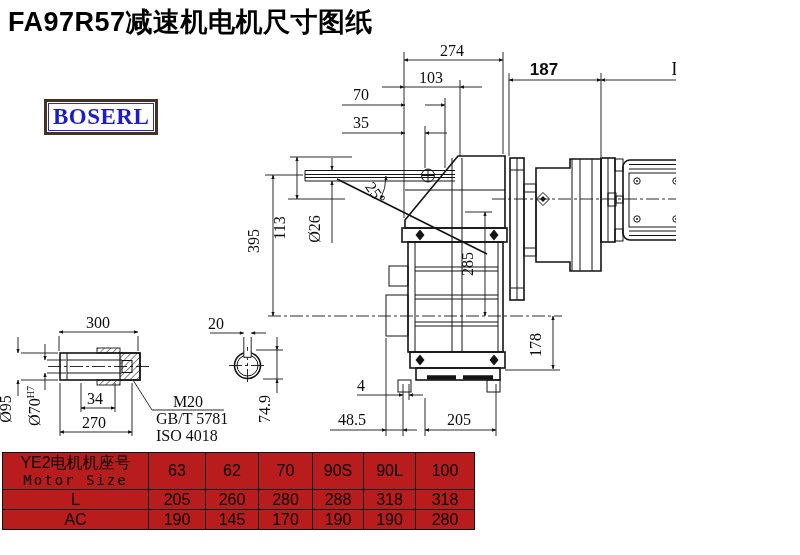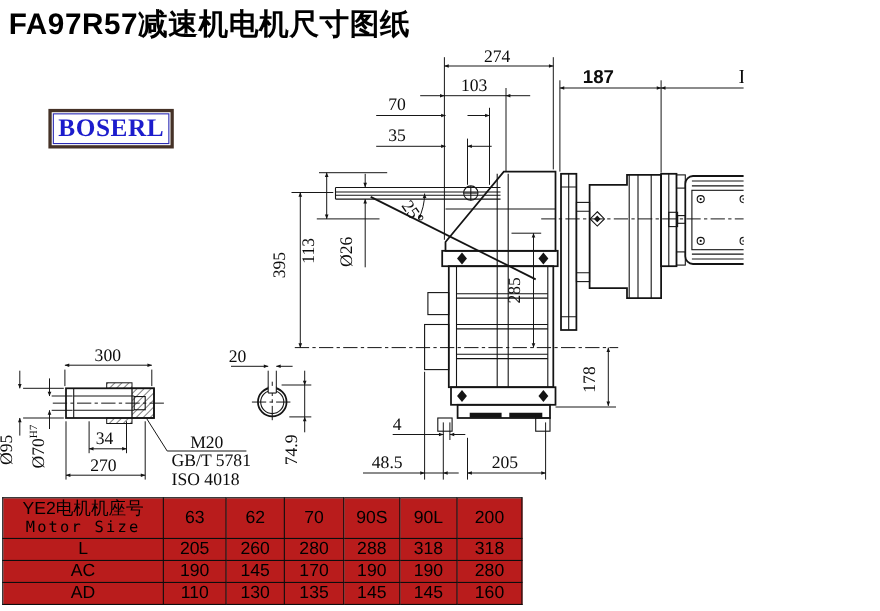--- a/index.html
+++ b/index.html
@@ -315,45 +315,36 @@
         <tr class="hd">
       <th>
         <div class="hcn">YE2电机机座号</div>
         <div class="hen">Motor Size</div>
       </th>
       <th>63</th>
       <th>62</th>
       <th>70</th>
       <th>90S</th>
       <th>90L</th>
-      <th>200</th>
+      <th>100</th>
     </tr>
     <tr class="dr">
       <td>L</td>
       <td>205</td>
       <td>260</td>
       <td>280</td>
       <td>288</td>
       <td>318</td>
       <td>318</td>
     </tr>
     <tr class="dr">
       <td>AC</td>
       <td>190</td>
       <td>145</td>
       <td>170</td>
       <td>190</td>
       <td>190</td>
       <td>280</td>
     </tr>
-    <tr class="dr">
-      <td>AD</td>
-      <td>110</td>
-      <td>130</td>
-      <td>135</td>
-      <td>145</td>
-      <td>145</td>
-      <td>160</td>
-    </tr>
   </tbody>
     </table>
 
 </div>
 
 </body></html>

